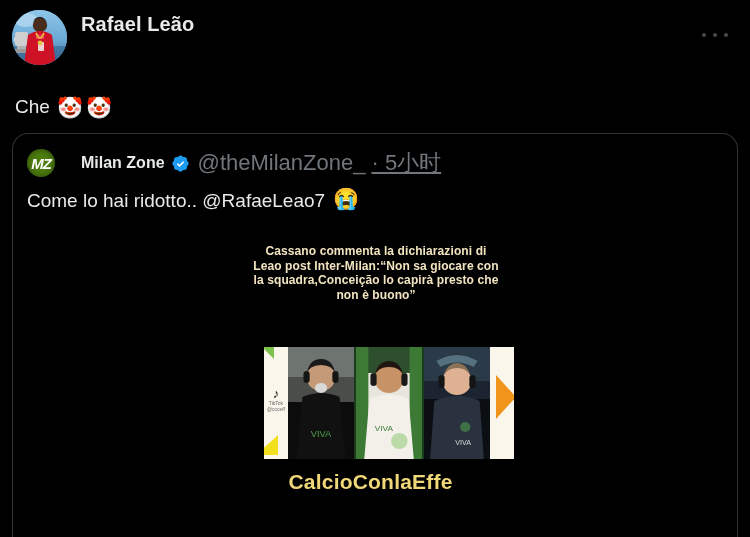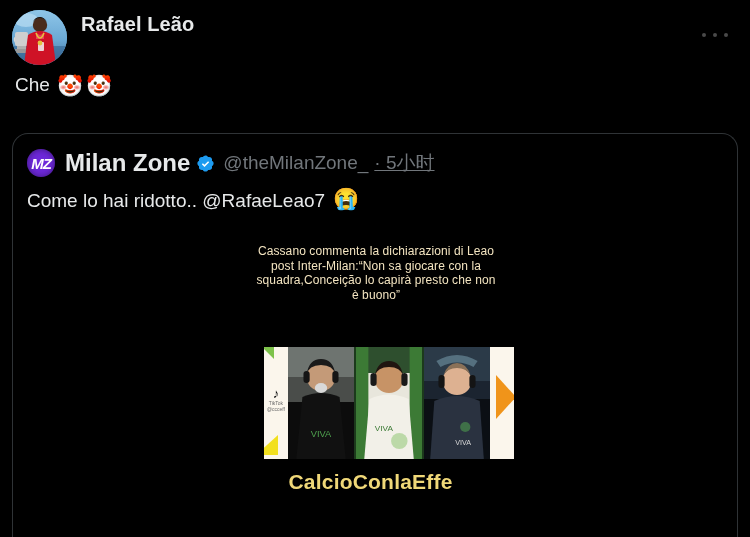--- a/index.html
+++ b/index.html
@@ -79,20 +79,21 @@
     height: 4px;
     border-radius: 50%;
     background: #4a4a4a;
     display: block;
   }
 
   .tweet-body {
     font-size: 19px;
     color: #e7e9ea;
     line-height: 26px;
+    margin-top: 22px;
     margin-left: 3px;
     display: flex;
     align-items: center;
   }
   .emoji {
     font-size: 21px;
     line-height: 1;
     display: inline-block;
     vertical-align: middle;
   }
@@ -116,55 +117,55 @@
   .quote-head {
     display: flex;
     align-items: center;
     padding: 16px 0 0 14px;
     height: 26px;
   }
   .q-logo {
     width: 28px;
     height: 28px;
     border-radius: 50%;
-    background: #6d28d9;
+    background: #4d7c0f;
     flex: 0 0 28px;
     position: relative;
     overflow: hidden;
     box-shadow: inset 0 0 6px rgba(0,0,0,0.45);
   }
   .q-logo .mz {
     position: absolute;
     inset: 0;
     display: flex;
     align-items: center;
     justify-content: center;
     font-size: 15px;
     font-weight: bold;
     color: #ffffff;
     font-style: italic;
     letter-spacing: -1px;
     font-family: "Liberation Sans", sans-serif;
   }
   .q-name {
-    font-size: 24px;
+    font-size: 16px;
     font-weight: bold;
     color: #e7e9ea;
-    margin-left: 10px;
+    margin-left: 26px;
     white-space: nowrap;
   }
   .verified {
     width: 19px;
     height: 19px;
     margin-left: 6px;
     flex: 0 0 19px;
   }
   .verified svg { display:block; width:100%; height:100%; }
   .q-handle {
-    font-size: 19px;
+    font-size: 22px;
     color: #71767b;
     margin-left: 8px;
     white-space: nowrap;
   }
 
   .quote-body {
     font-size: 19px;
     color: #e7e9ea;
     line-height: 26px;
     padding: 12px 0 0 14px;
@@ -182,21 +183,21 @@
     background: #000000;
   }
   .media-caption {
     position: absolute;
     left: 0;
     right: 0;
     top: 8px;
     text-align: center;
     color: #f3e4c0;
     font-size: 12px;
-    font-weight: normal;
+    font-weight: bold;
     line-height: 14.5px;
     letter-spacing: 0.1px;
     padding: 0 240px;
     box-sizing: border-box;
     text-shadow: 0 0 2px rgba(0,0,0,0.9);
     font-family: "Liberation Sans", sans-serif;
   }
 
   .video-strip {
     position: absolute;

